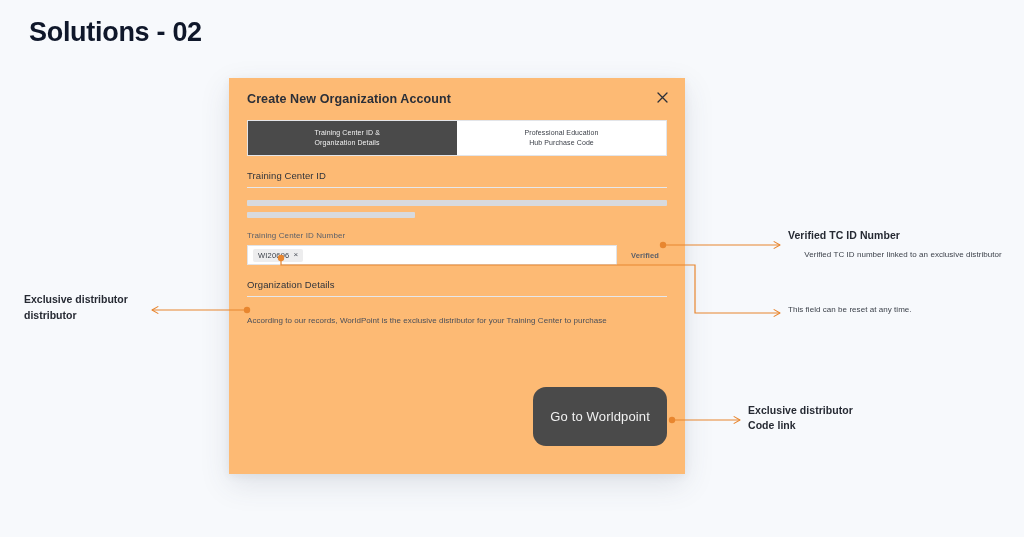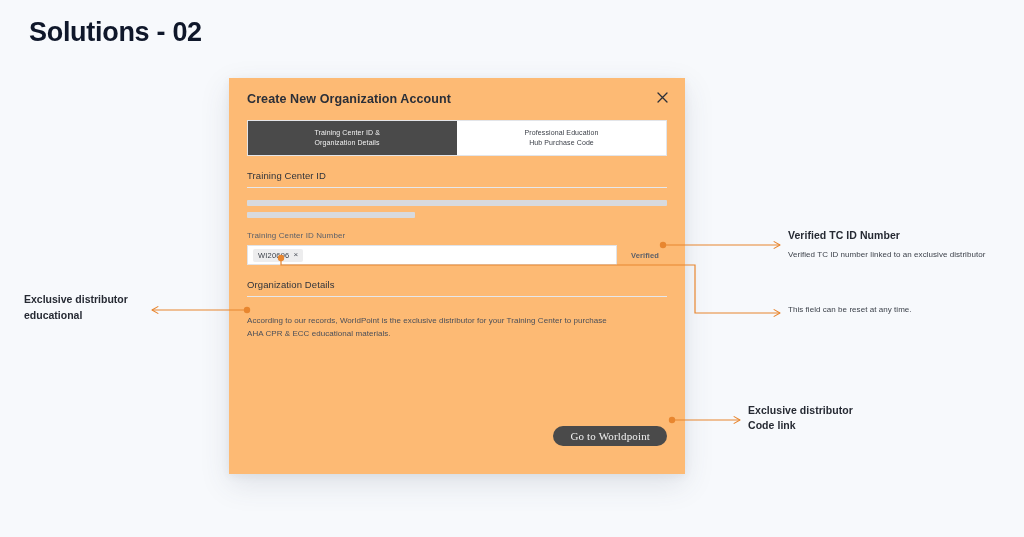--- a/index.html
+++ b/index.html
@@ -160,42 +160,43 @@
 
   .cta-wrap {
     position: absolute;
     right: 18px; bottom: 28px;
   }
   .cta {
     background: #4a4a4a;
     color: #f1f1f1;
     border: none;
     border-radius: 13px;
-    font-size: 11px;
-    font-family: Liberation Serif, serif;
-    padding: 4px 17px;
+    font-size: 13px;
+    font-family: Liberation Sans, sans-serif;
+    padding: 22px 17px;
     cursor: pointer;
     letter-spacing: 0.15px;
   }
 
   
   .anno { position: absolute; }
   .anno-title {
     font-size: 10.5px;
     font-weight: 700;
     color: #262a33;
     letter-spacing: 0.05px;
     line-height: 1.45;
   }
   .anno-desc {
     font-size: 8px;
     color: #3d424b;
     margin-top: 6px;
     letter-spacing: 0.05px;
     line-height: 1.45;
+    text-align: center;
   }
   .anno-plain {
     font-size: 8px;
     color: #3d424b;
     letter-spacing: 0.05px;
   }
   .anno-left {
     left: 24px; top: 292px;
     font-size: 10.5px;
     font-weight: 700;
@@ -265,21 +266,20 @@
         </span>
       </div>
       <span class="verified-label">Verified</span>
     </div>
 
     <div class="section-label">Organization Details</div>
     <div class="rule"></div>
 
     <div class="body-copy">
       <div>According to our records, WorldPoint is the exclusive distributor for your Training Center to purchase</div>
-      <div>AHA CPR &amp; ECC educational materials.</div>
     </div>
 
   </div>
 
   <div class="cta-wrap">
     <button class="cta">Go to Worldpoint</button>
   </div>
 </div>
 
 <svg class="connectors" viewBox="0 0 1024 537">
@@ -297,21 +297,21 @@
 
   <circle cx="281" cy="258" r="3.2" fill="#e8862f"></circle>
   <path d="M281 258 L281 265 L695 265 L695 313 L780 313" stroke="#e8862f" stroke-width="1.2" fill="none" marker-end="url(#arrow)"></path>
 
   <circle cx="672" cy="420" r="3.2" fill="#e8862f"></circle>
   <path d="M672 420 L740 420" stroke="#e8862f" stroke-width="1.2" fill="none" marker-end="url(#arrow)"></path>
 </svg>
 
 <div class="anno anno-left">
   <div>Exclusive distributor</div>
-  <div>educational</div>
+  <div>distributor</div>
 </div>
 
 <div class="anno anno-right-1">
   <div class="anno-title">Verified TC ID Number</div>
   <div class="anno-desc">Verified TC ID number linked to an exclusive distributor</div>
 </div>
 
 <div class="anno anno-right-2">
   <div class="anno-plain">This field can be reset at any time.</div>
 </div>

